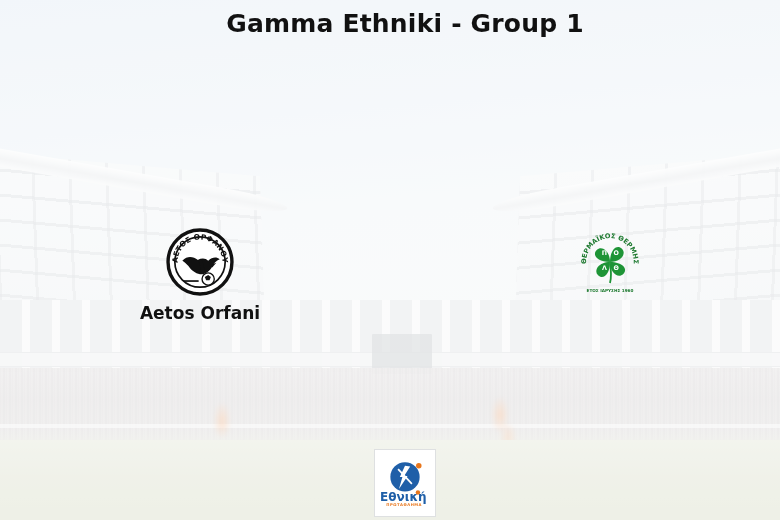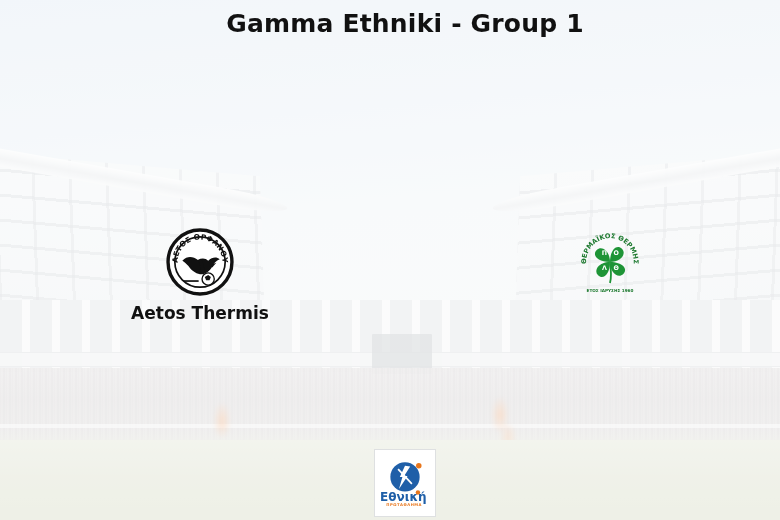--- a/index.html
+++ b/index.html
@@ -252,21 +252,21 @@
                    C74 48 70 52 68 57 C64 64 57 69 50 68 C43 67 37 62 33 56
                    C30 52 27 50 24 48 Z" fill="#111111"></path>
           <path d="M47 47 C50 53 52 60 51 67 L56 66 C57 58 55 51 52 46 Z" fill="#111111"></path>
           <path d="M66 54 L74 51 L68 58 Z" fill="#111111"></path>
 
           <circle cx="62" cy="75" r="9" fill="#ffffff" stroke="#111111" stroke-width="2"></circle>
           <polygon points="62,69 66,72 64,77 59,77 57,72" fill="#111111"></polygon>
           <line x1="26" y1="78" x2="48" y2="78" stroke="#111111" stroke-width="2.5"></line>
         </svg>
       </div>
-      <div class="team-name">Aetos Thermis</div>
+      <div class="team-name">Aetos Orfani</div>
     </div>
 
     <div class="team team-away">
       <div class="crest-wrap">
         <svg width="70" height="70" viewBox="0 0 100 100">
           <path id="arcAway" d="M 50 16 m -34 34 a 34 34 0 0 1 68 0" fill="none"></path>
           <text font-size="9.5" font-weight="bold" fill="#1e7a30" font-family="'DejaVu Sans', sans-serif">
             <textPath href="#arcAway" startOffset="50%" text-anchor="middle">ΘΕΡΜΑΪΚΟΣ ΘΕΡΜΗΣ</textPath>
           </text>
 

